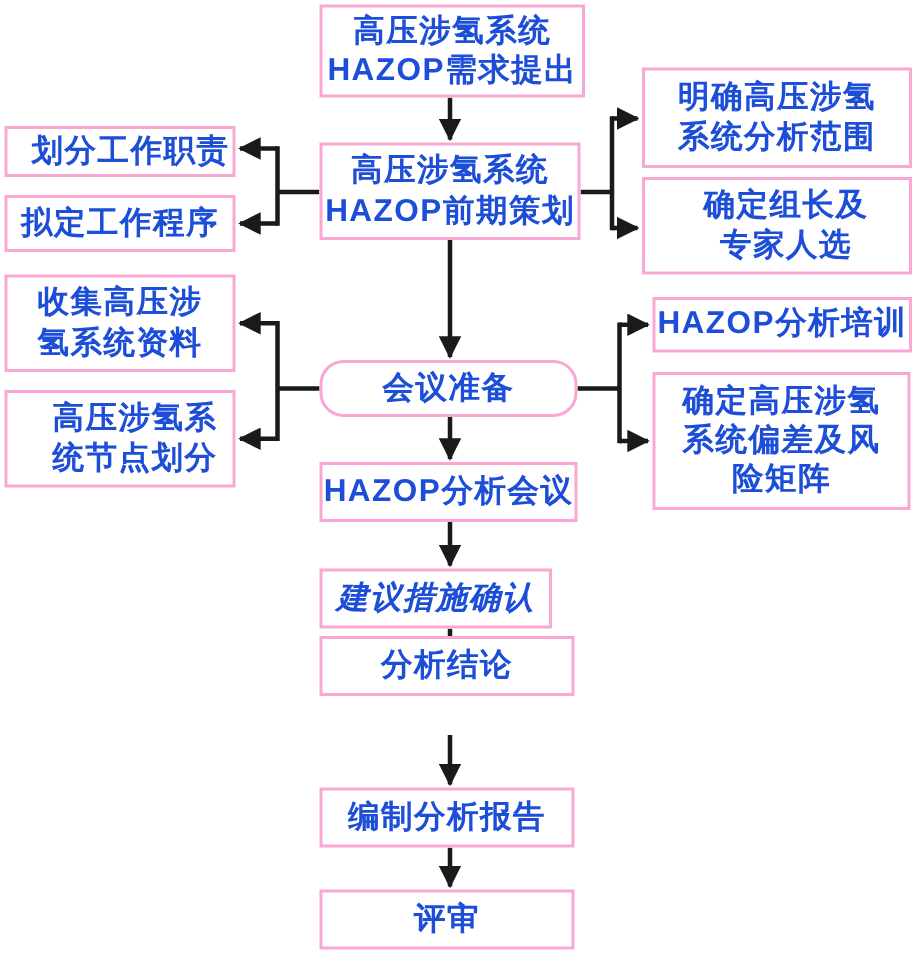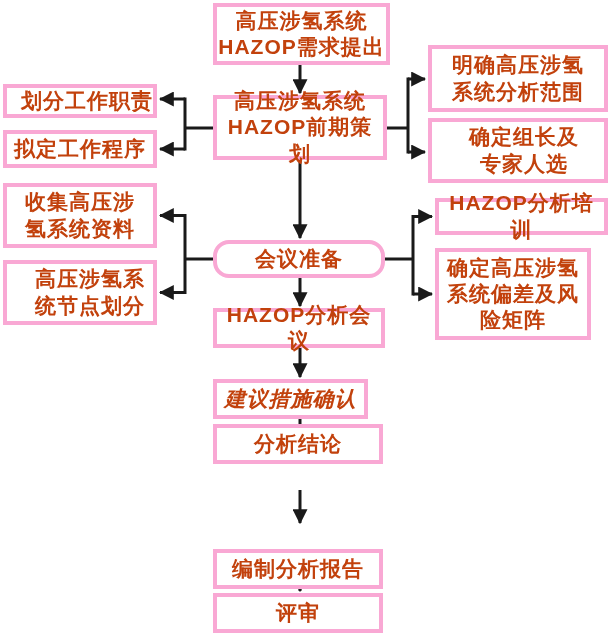--- a/index.html
+++ b/index.html
@@ -11,52 +11,52 @@
     position: relative;
     width: 614px;
     height: 644px;
     background: #ffffff;
     font-family: "Liberation Sans", sans-serif;
     overflow: hidden;
   }
   .node {
     position: absolute;
     box-sizing: border-box;
-    border: 4px solid #f9a8d4;
+    border: 2px solid #f9a8d4;
     background: #ffffff;
-    color: #c2410c;
+    color: #1d4ed8;
     font-weight: bold;
     font-size: 21px;
     line-height: 1.25;
     display: flex;
     align-items: center;
     justify-content: center;
     text-align: center;
     white-space: pre-line;
     letter-spacing: 1px;
   }
   
   .n1 { left: 213px; top: 3px;   width: 177px; height: 62px; }
   .n2 { left: 213px; top: 95px;  width: 174px; height: 65px; }
   .n3 { left: 213px; top: 240px; width: 172px; height: 38px; border-radius: 16px; }
   .n4 { left: 213px; top: 308px; width: 172px; height: 40px; }
   .n5 { left: 213px; top: 379px; width: 155px; height: 40px; font-style: italic; }
   .n6 { left: 213px; top: 424px; width: 170px; height: 40px; }
-  .n7 { left: 213px; top: 525px; width: 170px; height: 40px; margin-top: 24px; }
+  .n7 { left: 213px; top: 525px; width: 170px; height: 40px; }
   .n8 { left: 213px; top: 593px; width: 170px; height: 40px; }
   
   .l1 { left: 3px; top: 84px;  width: 154px; height: 34px; padding-left: 14px; }
   .l2 { left: 3px; top: 130px; width: 154px; height: 38px; }
   .l3 { left: 3px; top: 183px; width: 154px; height: 65px; }
   .l4 { left: 3px; top: 260px; width: 154px; height: 65px; padding-left: 20px; }
   
   .r1 { left: 428px; top: 45px;  width: 180px; height: 67px; }
   .r2 { left: 428px; top: 118px; width: 180px; height: 65px; padding-left: 12px; }
   .r3 { left: 435px; top: 198px; width: 173px; height: 37px; }
-  .r4 { left: 435px; top: 248px; width: 156px; height: 92px; }
+  .r4 { left: 435px; top: 248px; width: 172px; height: 92px; }
 
   #wires {
     position: absolute;
     left: 0; top: 0;
     width: 614px;
     height: 644px;
     pointer-events: none;
   }
   #wires path {
     stroke: #1a1a1a;

